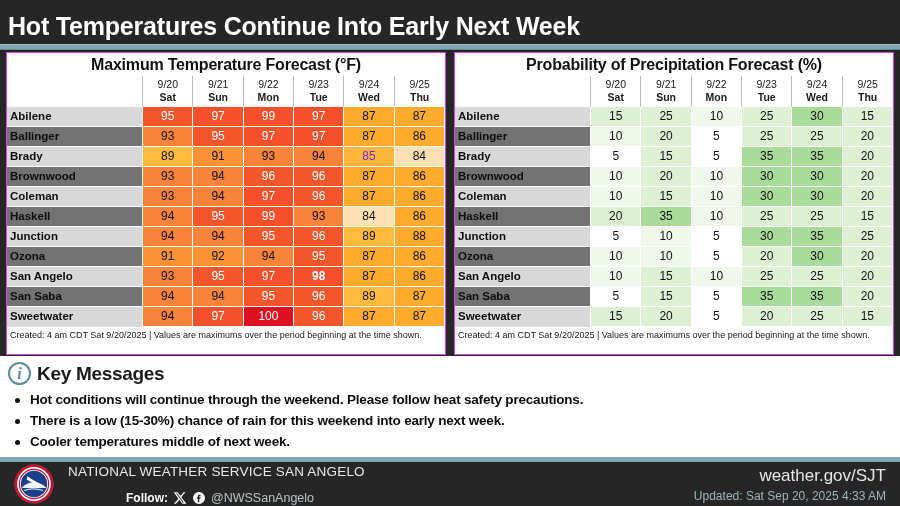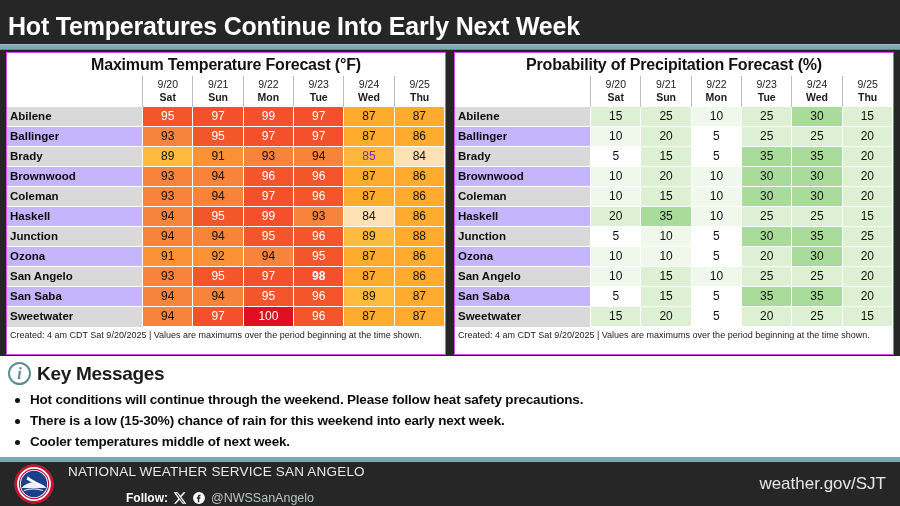--- a/index.html
+++ b/index.html
@@ -81,21 +81,21 @@
     font-size: 11.5px;
     font-weight: bold;
     color: #0d0d0d;
     padding: 0 0 0 3px;
     height: 19px;
     line-height: 19px;
     white-space: nowrap;
     border-top: 1px solid #ffffff;
   }
   table.fc tr.odd  td.city { background: #d9d9d9; }
-  table.fc tr.even td.city { background: #c4b5fd; }
+  table.fc tr.even td.city { background: #737373; }
 
   table.fc td.val {
     font-size: 12px;
     text-align: center;
     height: 19px;
     line-height: 19px;
     color: #111;
     border: 1px solid #ffffff;
   }
   .foot {
@@ -500,16 +500,17 @@
         <span class="sicon">
           <svg width="14" height="14" viewBox="0 0 24 24">
               <path fill="#ffffff" d="M12 1.8A10.2 10.2 0 1 0 12 22.2 10.2 10.2 0 0 0 12 1.8Zm2.6 7.1h-1.5c-.5 0-.7.3-.7.7v1.3h2.2l-.3 2.3h-1.9v6h-2.4v-6H8.3v-2.3h1.7V9.3c0-1.7 1-2.7 2.6-2.7h2v2.3Z"></path>
             </svg>
         </span>
         <span class="handle">@NWSSanAngelo</span>
       </div>
     </div>
     <div class="right">
       <div class="web">weather.gov/SJT</div>
+      <div class="updated">Updated: Sat Sep 20, 2025 4:33 AM</div>
     </div>
   </div>
 
 </div>
 
 </body></html>

